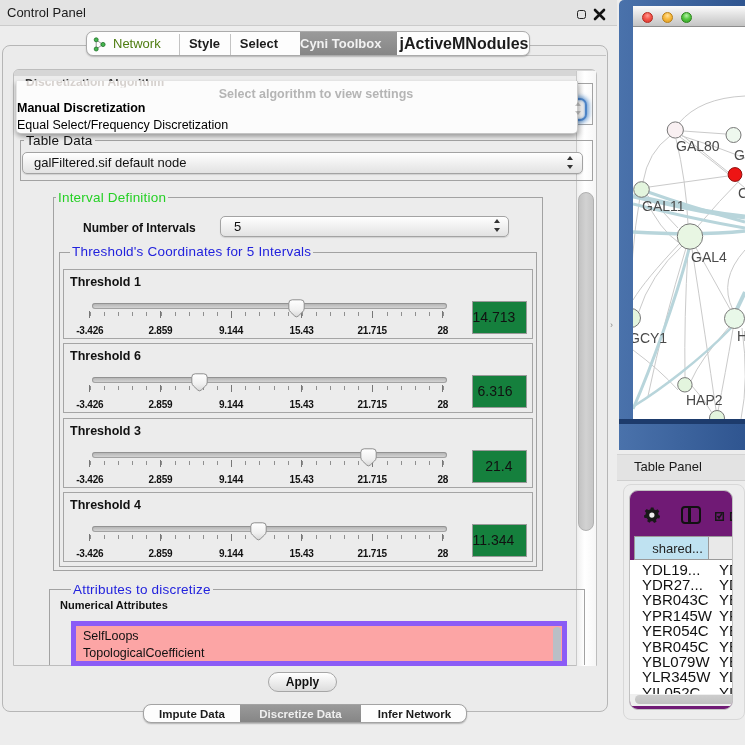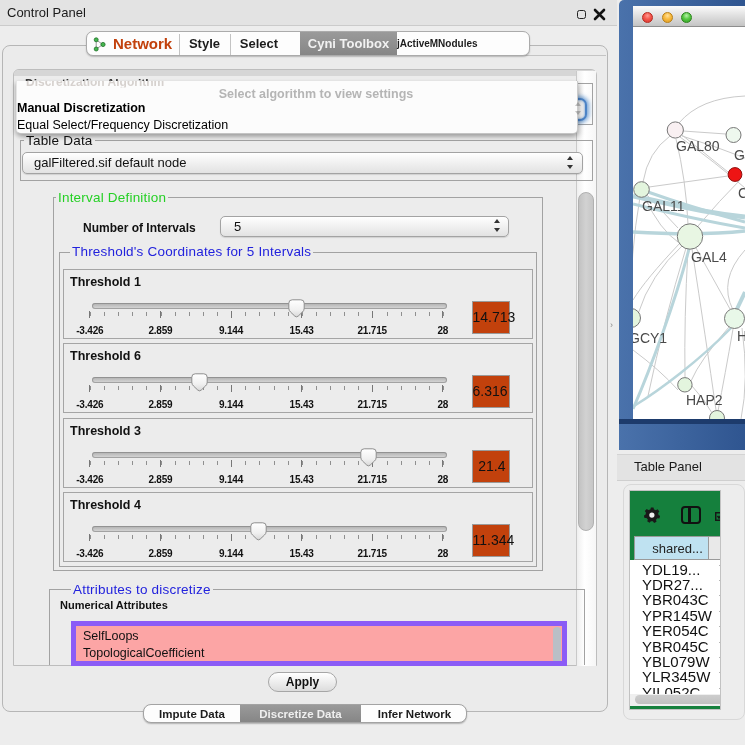--- a/index.html
+++ b/index.html
@@ -10,21 +10,21 @@
 .combo{position:absolute;border:1px solid #a3a3a3;border-radius:5px;background:linear-gradient(#ffffff,#f2f2f2 45%,#e2e2e2);box-shadow:0 1px 1px rgba(0,0,0,.12)}
 .step{position:absolute;width:0;height:0;border-left:3.5px solid transparent;border-right:3.5px solid transparent}
 .stup{border-bottom:4.5px solid #333}
 .stdn{border-top:4.5px solid #333}
 .trow{position:absolute;left:63px;width:470px;height:70px;border:1px solid #a5a5a5;background:#ececec}
 .rlab{position:absolute;left:6px;top:5px;font-size:12.5px;font-weight:bold}
 .track{position:absolute;left:28px;top:32.5px;width:355px;height:6px;border-radius:3px;background:linear-gradient(#aeaeae,#c9c9c9 60%,#d9d9d9);box-shadow:inset 0 0 0 1px rgba(120,120,120,.55)}
 .mticks{position:absolute;left:25.8px;top:42px;width:356px;height:4px;background:repeating-linear-gradient(90deg,#8f8f8f 0,#8f8f8f 1px,transparent 1px,transparent 14.12px)}
 .mj{position:absolute;top:41px;width:1px;height:7px;background:#777}
 .tl{position:absolute;top:55px;font-size:10px;font-weight:bold;transform:translateX(-50%);letter-spacing:-.2px}
-.vbox{position:absolute;left:407.5px;top:31px;width:38px;height:33px;border:1.5px solid #9a9a9a;background:#c2410c;font-size:14px;text-align:right;line-height:30px;padding-right:3px}
+.vbox{position:absolute;left:407.5px;top:31px;width:55px;height:33px;border:1.5px solid #9a9a9a;background:#15803d;font-size:14px;text-align:right;line-height:30px;padding-right:13px}
 .thumb{position:absolute;top:28.5px;width:17px;height:19px}
 .ttl{position:absolute;font-size:13.5px;letter-spacing:.2px;background:#ececec;padding:0 2px}
 .tbx{position:absolute;border:1px solid #a2a2a2}
 </style>
 </head>
 <body>
 
 <div class="abs" style="left:0;top:0;width:617px;height:26px;background:#e3e3e3;border-bottom:1px solid #cbcbcb"></div>
 <div class="abs" style="left:7px;top:5px;font-size:13px;color:#1a1a1a">Control Panel</div>
 <div class="abs" style="left:577px;top:10px;width:9px;height:9px;border:1.6px solid #222;border-radius:2.5px"></div>
@@ -190,27 +190,27 @@
 </div>
 
 <div class="abs" style="left:523px;top:55px;width:83px;height:1px;background:#c4c4c4"></div>
 <div class="abs" style="left:86px;top:31px;width:444px;height:25px;border:1px solid #ababab;border-radius:7px;background:#fdfdfd;overflow:hidden;box-shadow:0 1px 1.5px rgba(0,0,0,.22)">
   <div class="abs" style="left:6px;top:5px"><svg width="14" height="15" viewBox="0 0 14 15">
         <path d="M3.2 3 L3.2 12 M3.2 3 L10 7.5 M3.2 12 L10 7.5" stroke="#8a8a8a" stroke-width="0.9" fill="none"></path>
         <circle cx="3.2" cy="2.8" r="2" fill="#44b54e" stroke="#1f7028" stroke-width="0.8"></circle>
         <circle cx="3.2" cy="12" r="2" fill="#44b54e" stroke="#1f7028" stroke-width="0.8"></circle>
         <circle cx="10" cy="7.5" r="2.1" fill="#44b54e" stroke="#1f7028" stroke-width="0.8"></circle>
       </svg></div>
-  <div class="abs" style="left:26px;top:0;width:152px;height:100%;line-height:24px;font-size:15px;font-weight:bold;color:#c2410c">Network</div>
+  <div class="abs" style="left:26px;top:0;width:152px;height:100%;line-height:24px;font-size:13px;font-weight:normal;color:#4d7c0f">Network</div>
   <div class="abs" style="left:92px;top:2px;width:1px;height:21px;background:#c3c3c3"></div>
   <div class="abs" style="left:92px;top:0;width:51px;height:100%;text-align:center;line-height:24px;font-size:13px;font-weight:bold;color:#1c1c1c">Style</div>
   <div class="abs" style="left:143px;top:2px;width:1px;height:21px;background:#c3c3c3"></div>
   <div class="abs" style="left:143px;top:0;width:58px;height:100%;text-align:center;line-height:24px;font-size:13px;font-weight:bold;color:#1c1c1c">Select</div>
-  <div class="abs" style="left:213px;top:0;width:97px;height:100%;background:linear-gradient(#9a9a9a,#868686);text-align:center;line-height:24px;font-size:13px;font-weight:bold;color:#f2f2f2">Cyni Toolbox</div>
-  <div class="abs" style="left:310px;top:0;width:134px;height:100%;text-align:left;line-height:24px;font-size:10px;font-weight:bold;color:#1c1c1c">jActiveMNodules</div>
+  <div class="abs" style="left:213px;top:0;width:97px;height:100%;background:linear-gradient(#9a9a9a,#868686);text-align:left;line-height:24px;font-size:13px;font-weight:bold;color:#f2f2f2">Cyni Toolbox</div>
+  <div class="abs" style="left:310px;top:0;width:134px;height:100%;text-align:center;line-height:24px;font-size:16px;font-weight:bold;color:#1c1c1c">jActiveMNodules</div>
 </div>
 
 <div class="abs" style="left:25px;top:75.5px;width:220px;height:5.6px;overflow:hidden"><span class="b" style="font-size:12px;line-height:12px;color:#3c3c3c;display:inline-block">Discretization Algorithm</span></div>
 <div class="step stup" style="left:570px;top:102px;opacity:.9"></div>
 <div class="step stdn" style="left:570px;top:110px;opacity:.9"></div>
 <div class="abs" style="left:16px;top:81px;width:562px;height:52.5px;background:#fcfcfc;border-right:1px solid rgba(190,190,190,.8);border-bottom:1px solid #c4c4c4;border-left:1px solid rgba(205,205,205,.45);border-radius:0 0 5px 5px;box-shadow:-2px 2px 4px rgba(0,0,0,.15),2px 3px 5px rgba(0,0,0,.22)">
   <div class="abs b" style="left:9px;top:-5.5px;font-size:12px;line-height:12px;color:#d6d1ce;clip-path:inset(5.5px 0 0 0)">Discretization Algorithm</div>
   <div class="step stup" style="left:558px;top:21px;opacity:.28"></div>
   <div class="step stdn" style="left:558px;top:29.5px;opacity:.28"></div>
   <div class="abs b" style="left:19px;top:5.5px;width:100%;text-align:center;font-size:12.5px;color:#b5b5b5">Select algorithm to view settings</div>
@@ -282,21 +282,21 @@
     <text x="691" y="262">GAL4</text>
     <text x="629" y="343">GCY1</text>
     <text x="737" y="341">HI</text>
     <text x="686" y="405">HAP2</text>
   </g>
 </svg>
 
 <div class="abs" style="left:617px;top:454px;width:128px;height:27px;background:#e3e3e3;border-top:1px solid #d4d4d4;border-bottom:1px solid #cfcfcf"></div>
 <div class="abs" style="left:634px;top:459px;font-size:13px;color:#1a1a1a">Table Panel</div>
 <div class="abs" style="left:623px;top:484px;width:122px;height:236px;border:1px solid #d8d8d8;border-radius:8px;background:#ededed"></div>
-<div class="abs" style="left:629px;top:490px;width:92px;height:220px;border:1px solid #c2c2c2;border-radius:0;background:#15803d;overflow:hidden">
+<div class="abs" style="left:629px;top:490px;width:104px;height:220px;border:1px solid #c2c2c2;border-radius:9px;background:#701a75;overflow:hidden">
 
   <svg class="abs" style="left:14px;top:16px" width="16" height="16" viewBox="0 0 16 16">
     <path d="M6.7 0.5 L9.3 0.5 L9.8 2.5 A5.8 5.8 0 0 1 11.6 3.2 L13.4 2.2 L15.2 4.4 L13.9 6 A5.8 5.8 0 0 1 14.3 7.9 L16 8.9 L15.1 11.4 L13.1 11.2 A5.8 5.8 0 0 1 11.8 12.7 L12.3 14.7 L9.9 15.9 L8.7 14.3 A5.8 5.8 0 0 1 6.7 14.2 L5.3 15.7 L3 14.3 L3.7 12.4 A5.8 5.8 0 0 1 2.3 10.9 L0.3 11 L-0.4 8.5 L1.4 7.6 A5.8 5.8 0 0 1 1.8 5.7 L0.6 4.1 L2.5 2 L4.2 3.1 A5.8 5.8 0 0 1 6.1 2.4 Z" fill="#191919" transform="translate(0.2,0)"></path>
     <circle cx="7.9" cy="8.1" r="2.6" fill="#efefef"></circle>
   </svg>
   <div class="abs" style="left:50.5px;top:15px;width:20px;height:18px;border:2.6px solid #111;border-radius:4px">
     <div class="abs" style="left:5.8px;top:0;width:2.6px;height:100%;background:#111"></div>
   </div>
   <svg class="abs" style="left:85px;top:21px" width="24" height="9" viewBox="0 0 24 9">
     <g fill="none" stroke="#161616" stroke-width="1.5">

